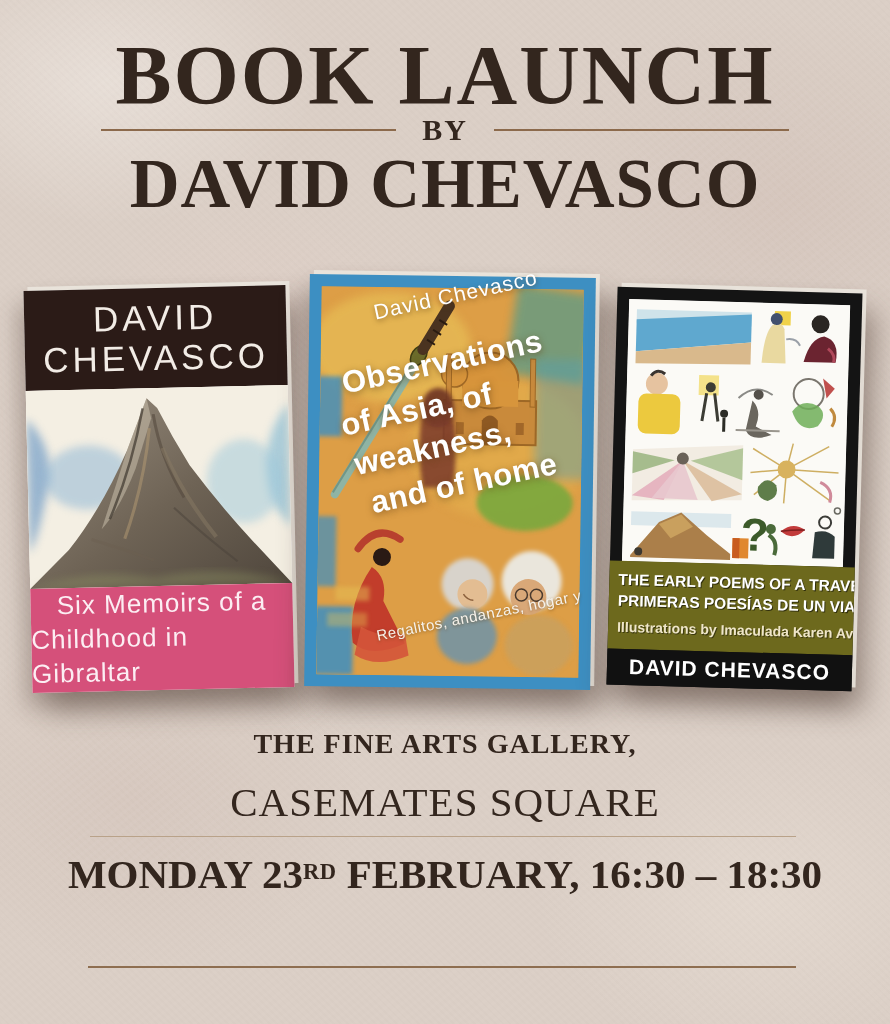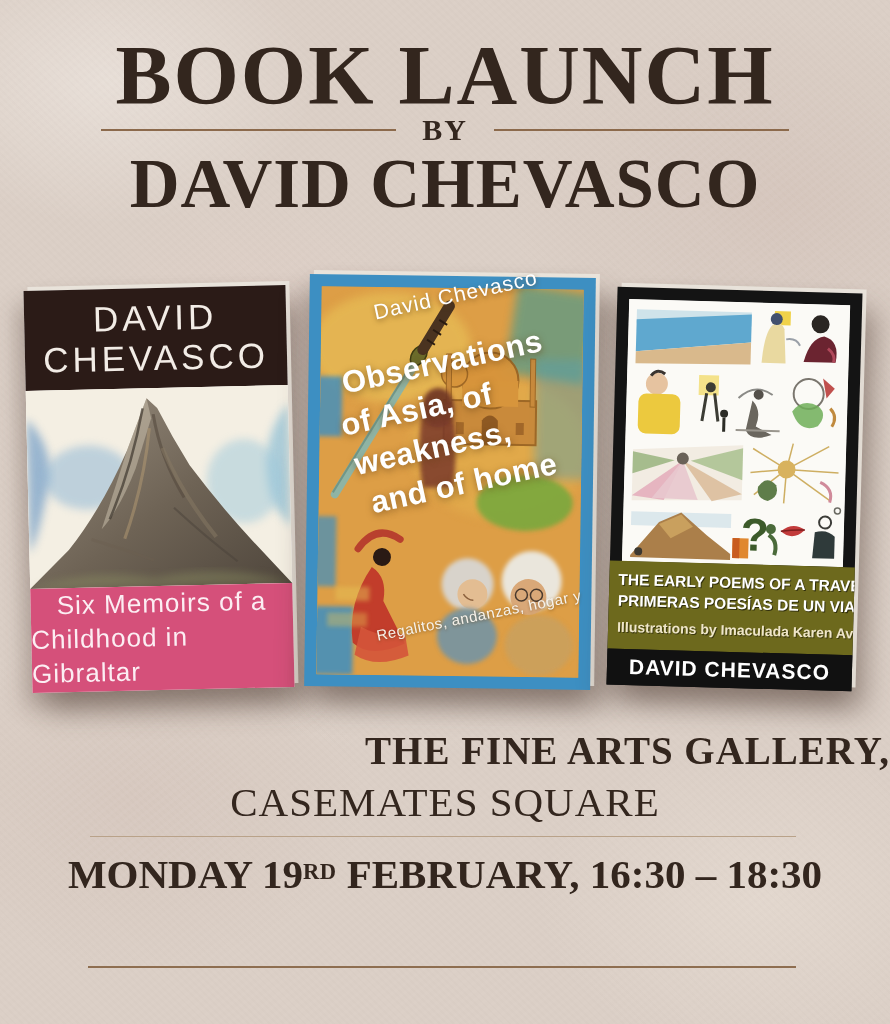--- a/index.html
+++ b/index.html
@@ -65,21 +65,21 @@
   .b3-olive{position:absolute;left:0;right:0;top:274px;height:88px;background:#6d691d;
     padding:9px 0 0 9px;box-sizing:border-box;overflow:hidden;}
   .b3-olive .t{font-family:"Liberation Sans",sans-serif;font-weight:700;font-size:15.5px;line-height:1.35;
     color:#fff;text-shadow:1px 1px 0 rgba(0,0,0,.55);white-space:nowrap;}
   .b3-olive .cr{margin-top:7px;font-family:"Liberation Sans",sans-serif;font-weight:700;font-size:14px;
     color:#efe6c9;text-shadow:1px 1px 0 rgba(0,0,0,.45);white-space:nowrap;text-align:center;}
   .b3-black{position:absolute;left:0;right:0;bottom:0;height:36px;background:#111;
     display:flex;align-items:center;justify-content:center;}
   .b3-black div{font-family:"Liberation Sans",sans-serif;font-weight:700;font-size:21px;color:#fff;letter-spacing:1px;}
   
-  .venue1{position:absolute;top:728px;left:0;right:0;text-align:right;font-weight:700;font-size:39px;color:#33261e;letter-spacing:1px;}
+  .venue1{position:absolute;top:728px;left:0;right:0;text-align:center;font-weight:700;font-size:28px;color:#33261e;letter-spacing:1px;}
   .venue2{position:absolute;top:778px;left:0;right:0;text-align:center;font-weight:400;font-size:41px;color:#33261e;letter-spacing:1px;}
   .divider1{position:absolute;top:836px;left:90px;width:706px;height:1px;background:#b9a289;}
   .monday{position:absolute;top:850px;left:0;right:0;text-align:center;font-weight:700;font-size:41px;color:#33261e;}
   .monday .sup{font-size:.55em;position:relative;top:-.38em;letter-spacing:.5px;}
   .readings{position:absolute;top:916px;left:0;right:0;text-align:center;font-size:31px;color:#33261e;}
   .readings .time{font-weight:700;}
   .divider2{position:absolute;top:966px;left:88px;width:708px;height:2px;background:#8e6e50;}
 </style>
 </head>
 <body>
@@ -327,16 +327,16 @@
     </div>
     <div class="b3-black">
       <div>DAVID CHEVASCO</div>
     </div>
   </div>
 
   <div class="venue1">THE FINE ARTS GALLERY,</div>
   <div class="venue2">CASEMATES SQUARE</div>
   <div class="divider1"></div>
   <div class="monday">
-    <span>MONDAY 19</span><span class="sup">RD</span><span> FEBRUARY, 16:30 – 18:30</span>
+    <span>MONDAY 23</span><span class="sup">RD</span><span> FEBRUARY, 16:30 – 18:30</span>
   </div>
   <div class="divider2"></div>
 </div>
 
 </body></html>

